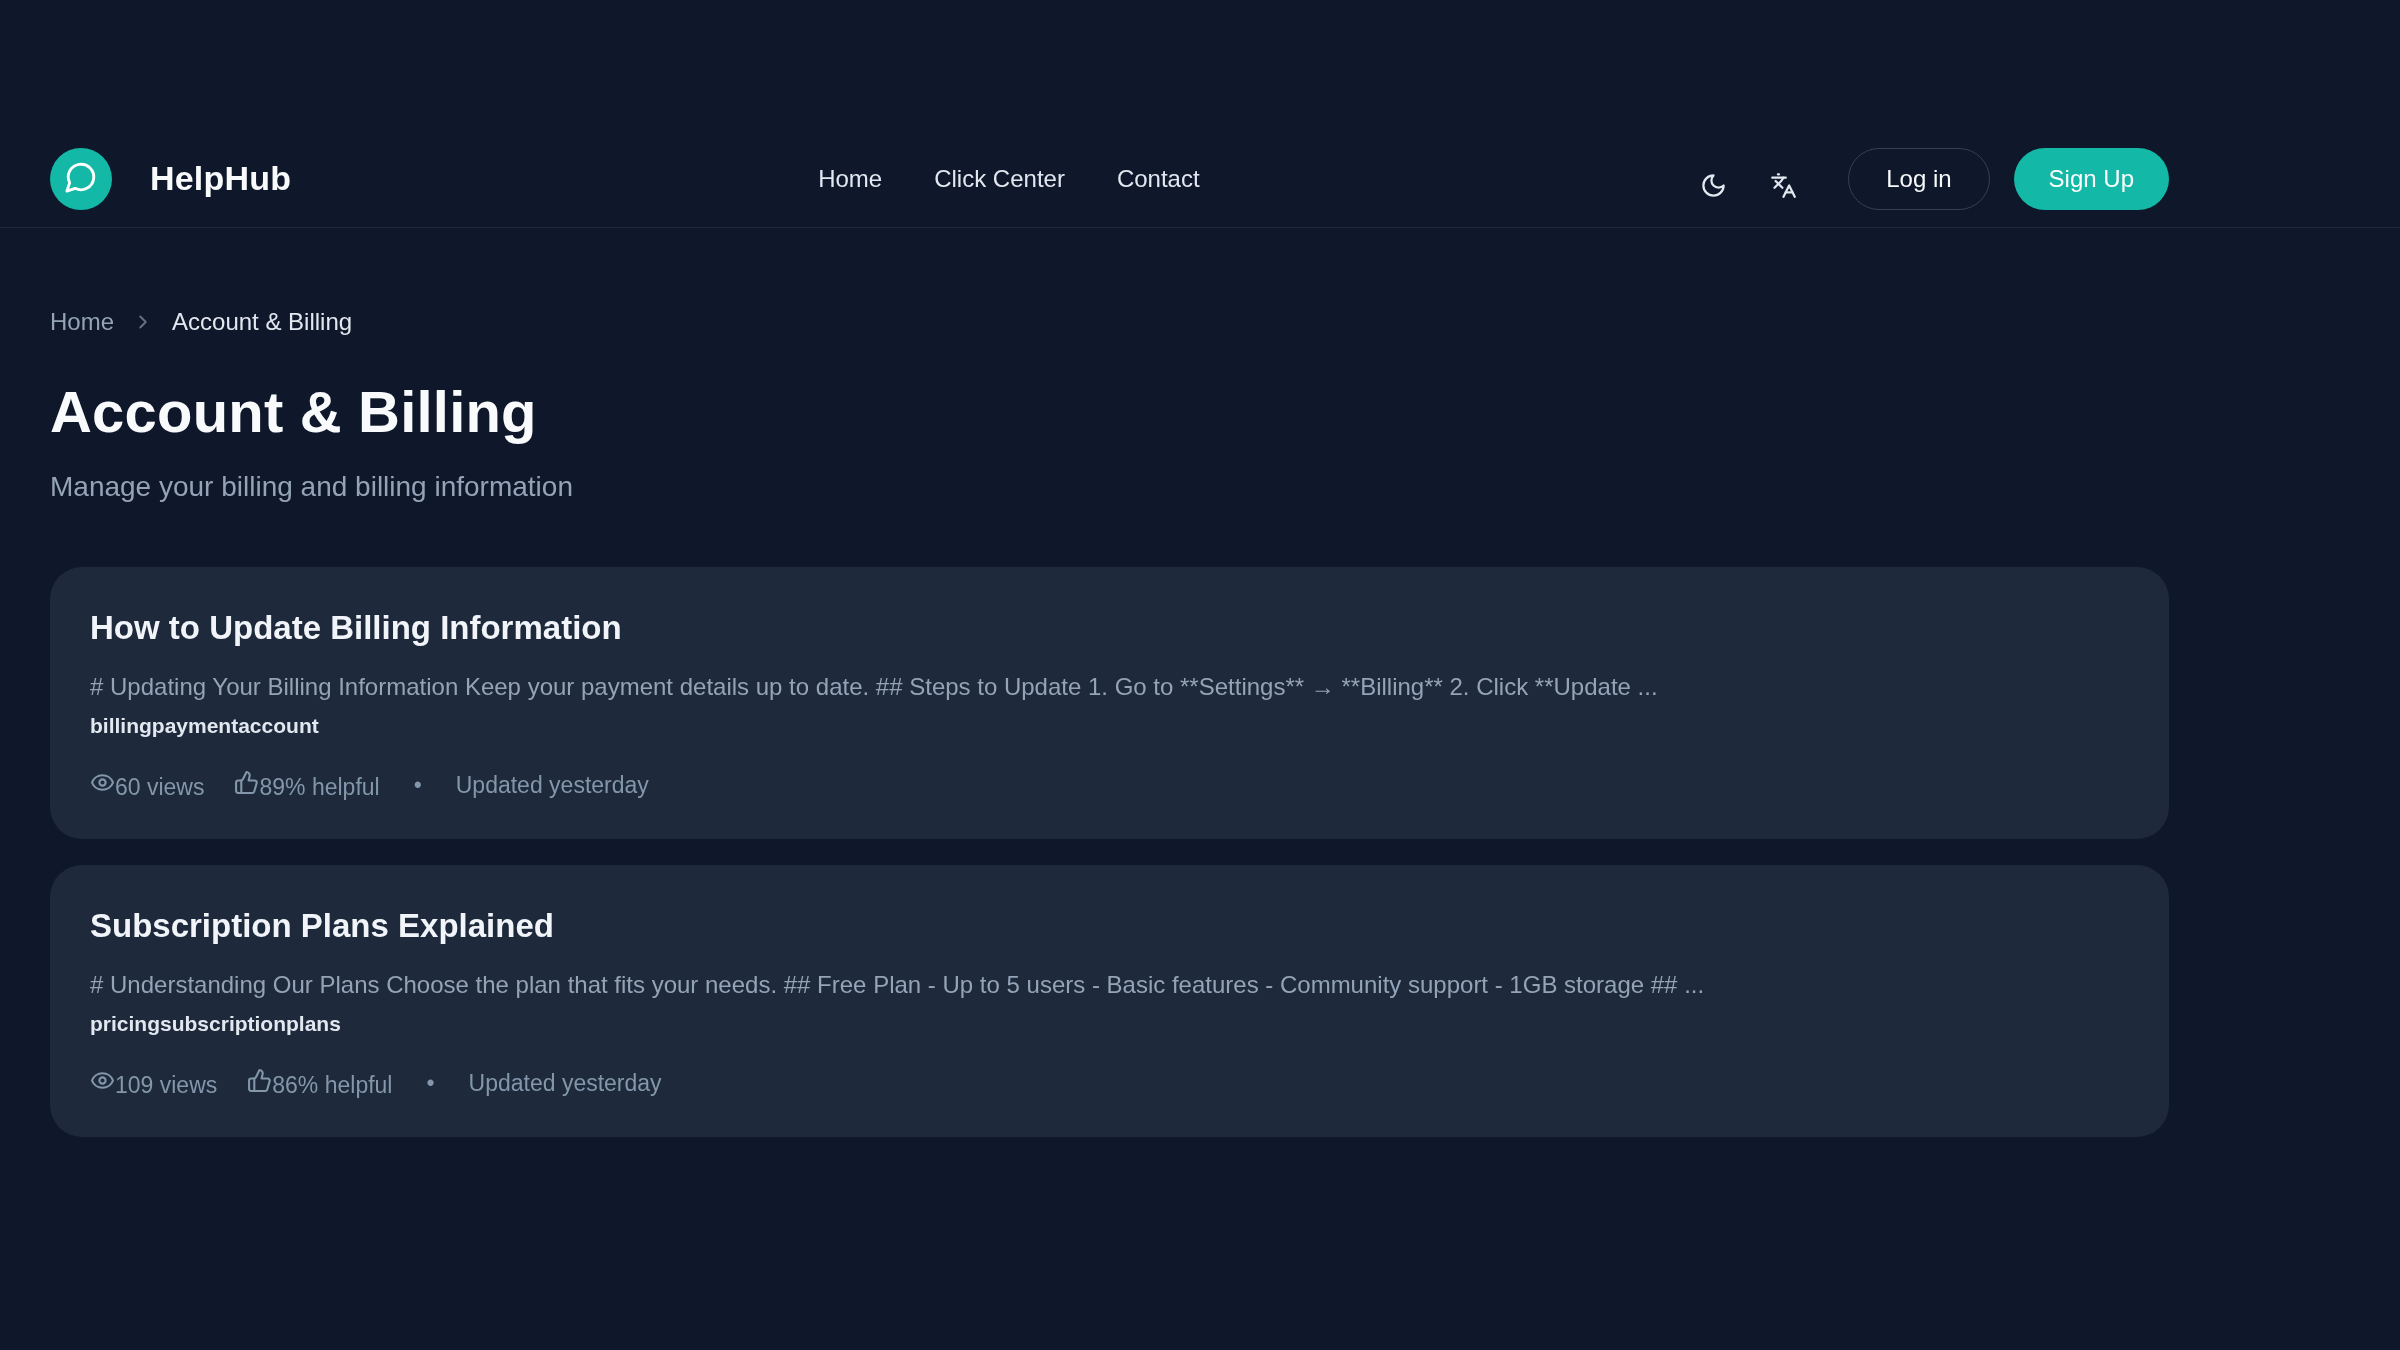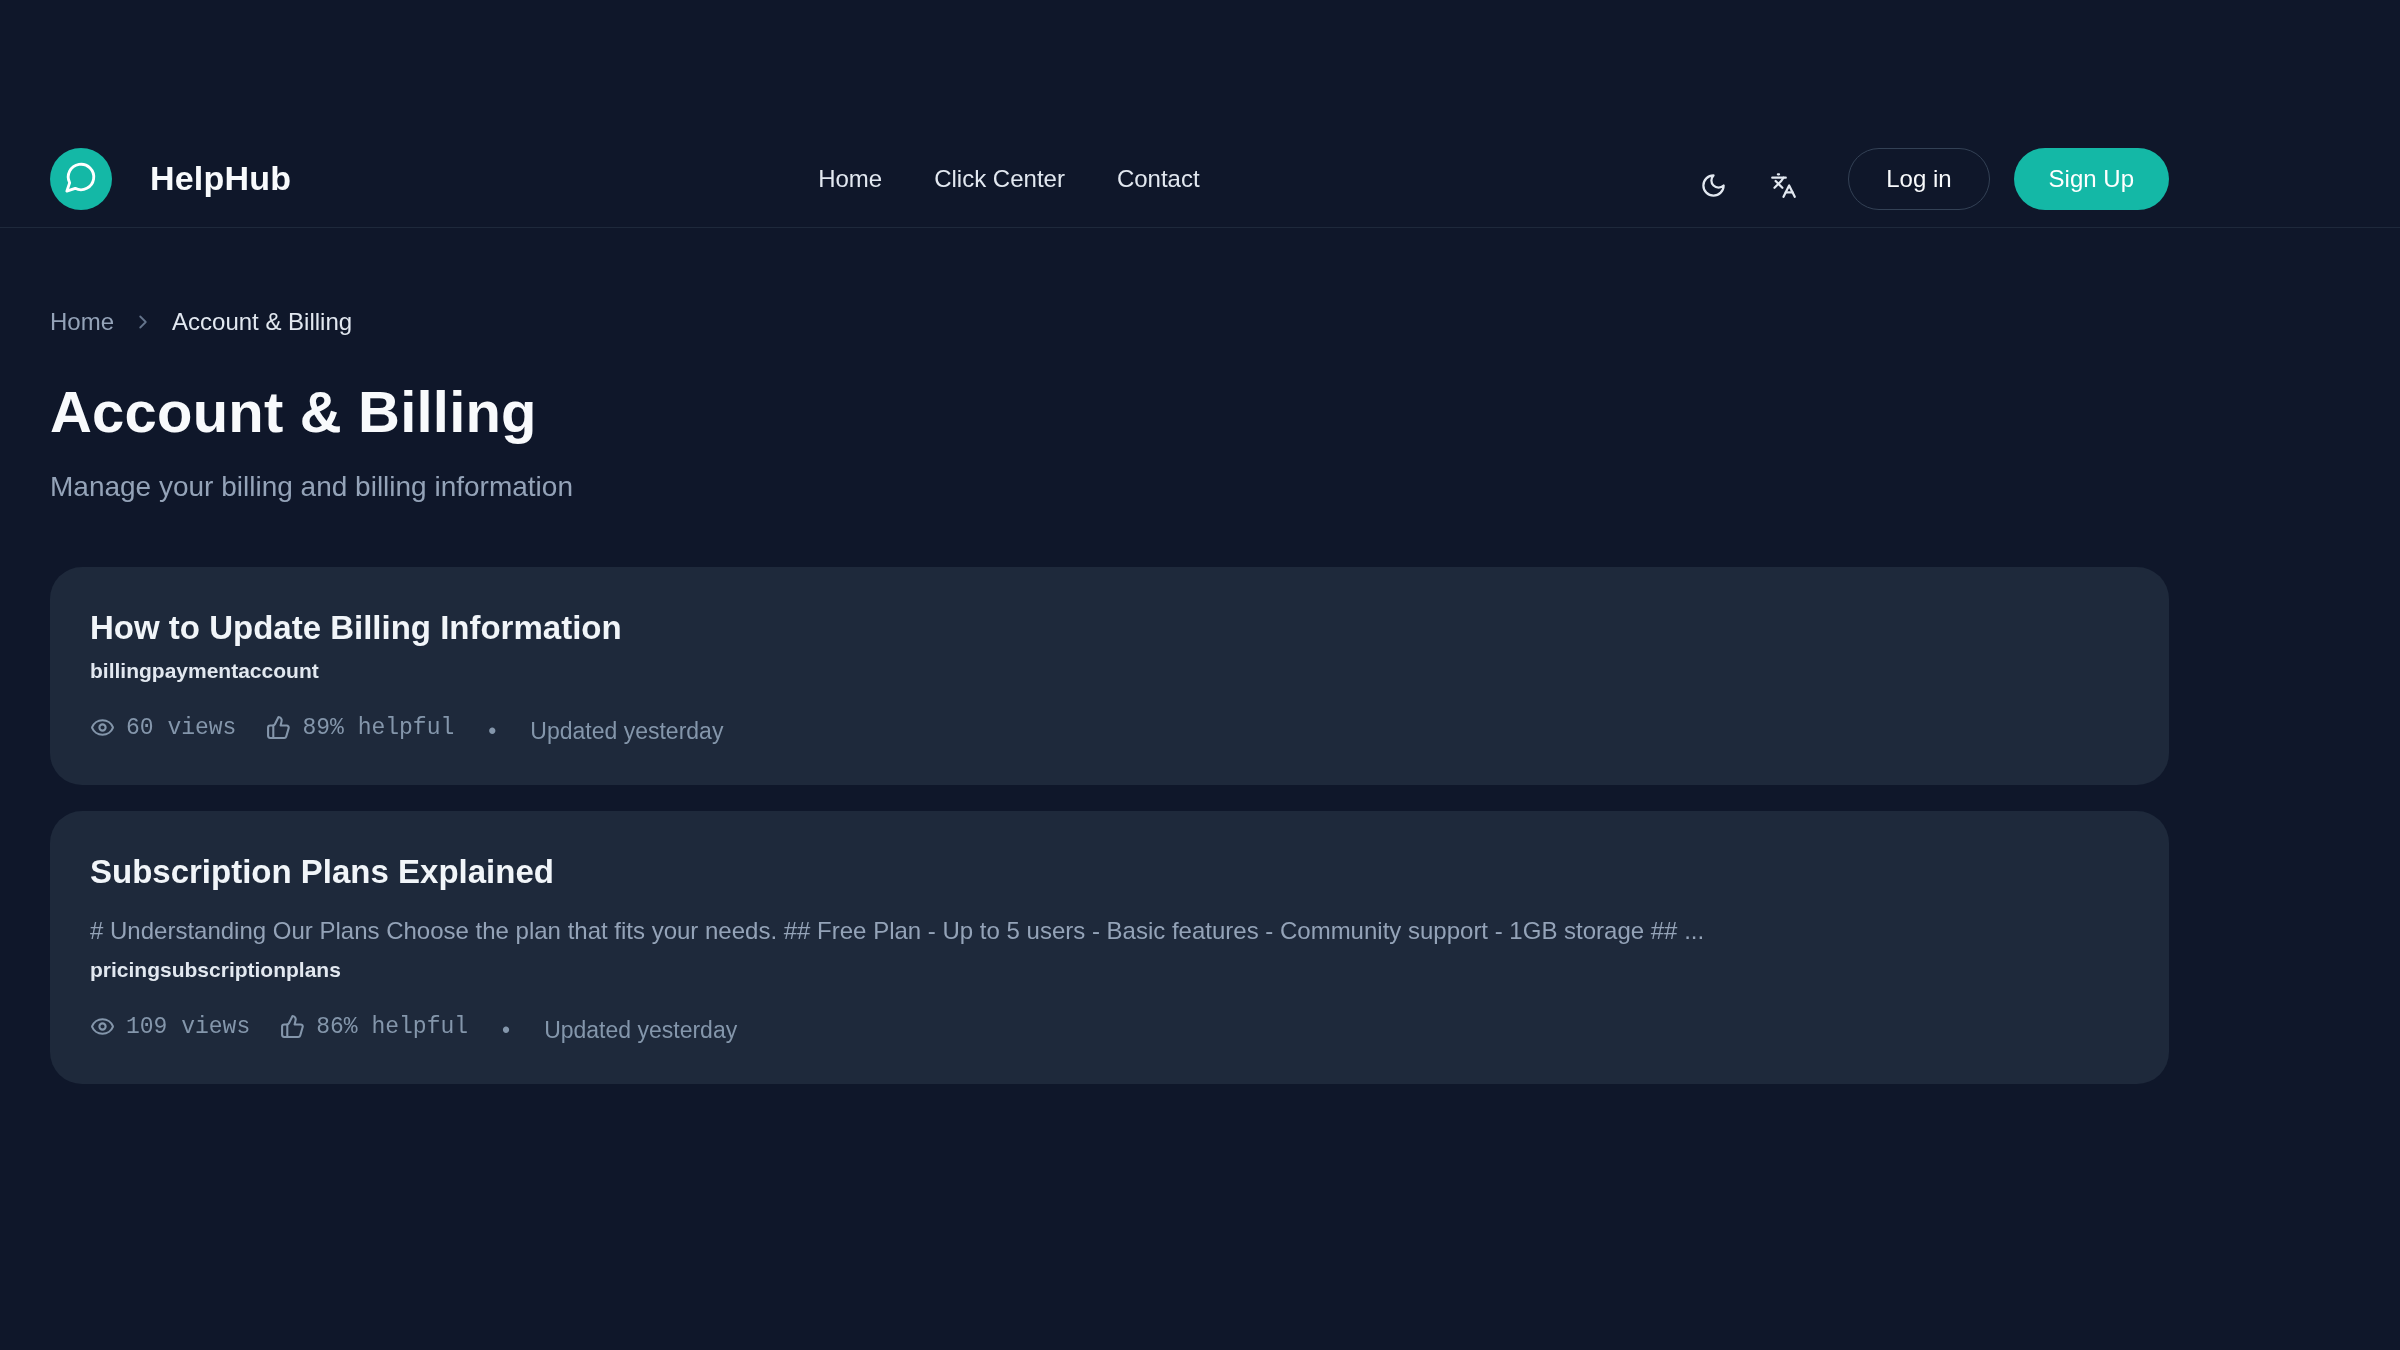--- a/index.html
+++ b/index.html
@@ -78,21 +78,21 @@
   .card-preview{
     margin-top:24px;font-size:24px;color:#94a3b8;line-height:1.3;
     white-space:nowrap;overflow:hidden;
   }
   .card-tags{margin-top:12px;display:flex;}
   .tag{font-size:21px;font-weight:700;color:#e2e8f0;}
   .card-stats{
     margin-top:32px;display:flex;align-items:center;gap:30px;
     font-size:23px;color:#8496ab;
   }
-  .stat{display:flex;align-items:flex-start;gap:11px;font-family:Liberation Mono, monospace;}
+  .stat{display:flex;align-items:flex-end;}
   .stat svg{width:25px;height:25px;stroke:currentColor;fill:none;stroke-width:2;stroke-linecap:round;stroke-linejoin:round;}
   .stat-dot{font-size:23px;color:#8496ab;padding:0 4px;}
 </style>
 </head>
 <body>
 
 <div class="header-band">
   <div class="nav-row">
 
     <div class="brand">
@@ -151,20 +151,21 @@
     <span class="crumb-current">Account &amp; Billing</span>
   </div>
 
   <h1 class="page-title">Account &amp; Billing</h1>
   <div class="page-subtitle">Manage your billing and billing information</div>
 
   <div class="cards">
 
     <div class="card">
       <div class="card-title">How to Update Billing Information</div>
+      <div class="card-preview"># Updating Your Billing Information Keep your payment details up to date. ## Steps to Update 1. Go to **Settings** → **Billing** 2. Click **Update ...</div>
       <div class="card-tags">
         <span class="tag">billing</span>
         <span class="tag">payment</span>
         <span class="tag">account</span>
       </div>
       <div class="card-stats">
         <span class="stat">
           <span>
             <svg viewBox="0 0 24 24">
                 <path d="M2.06 12.35a1 1 0 0 1 0-.7C3.42 8.12 7.28 5 12 5s8.58 3.12 9.94 6.65a1 1 0 0 1 0 .7C20.58 15.88 16.72 19 12 19s-8.58-3.12-9.94-6.65Z"></path>

